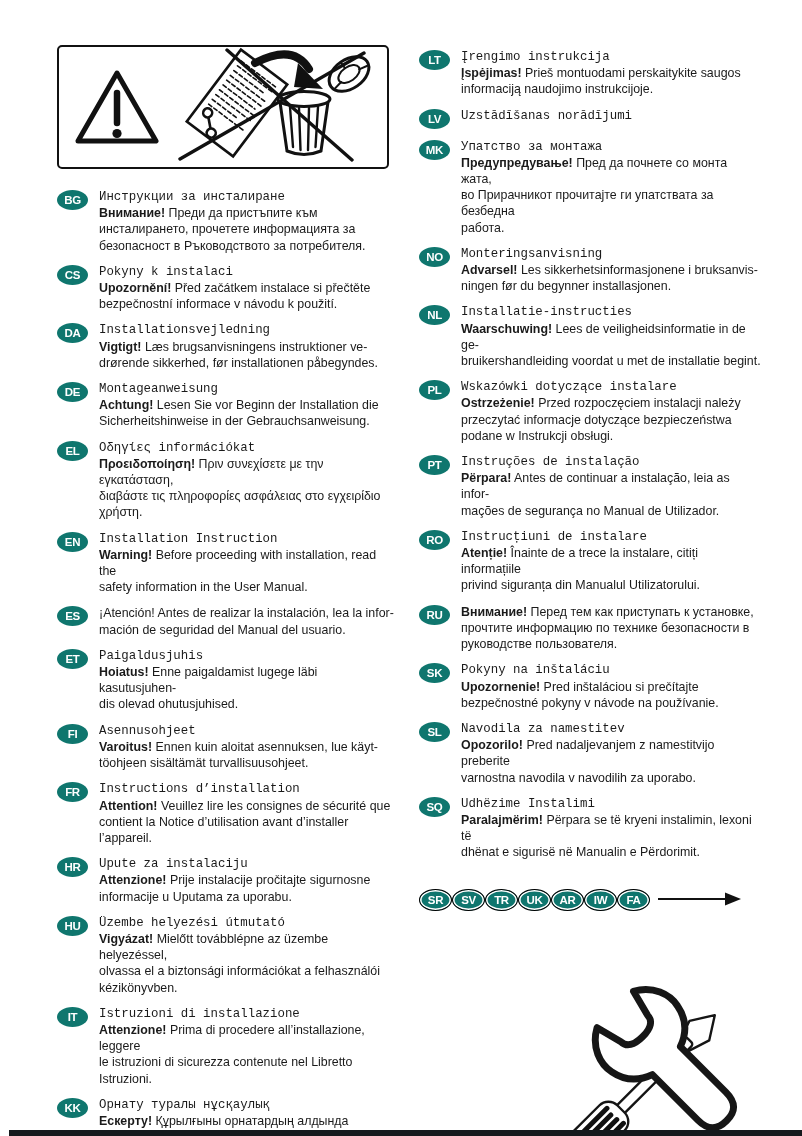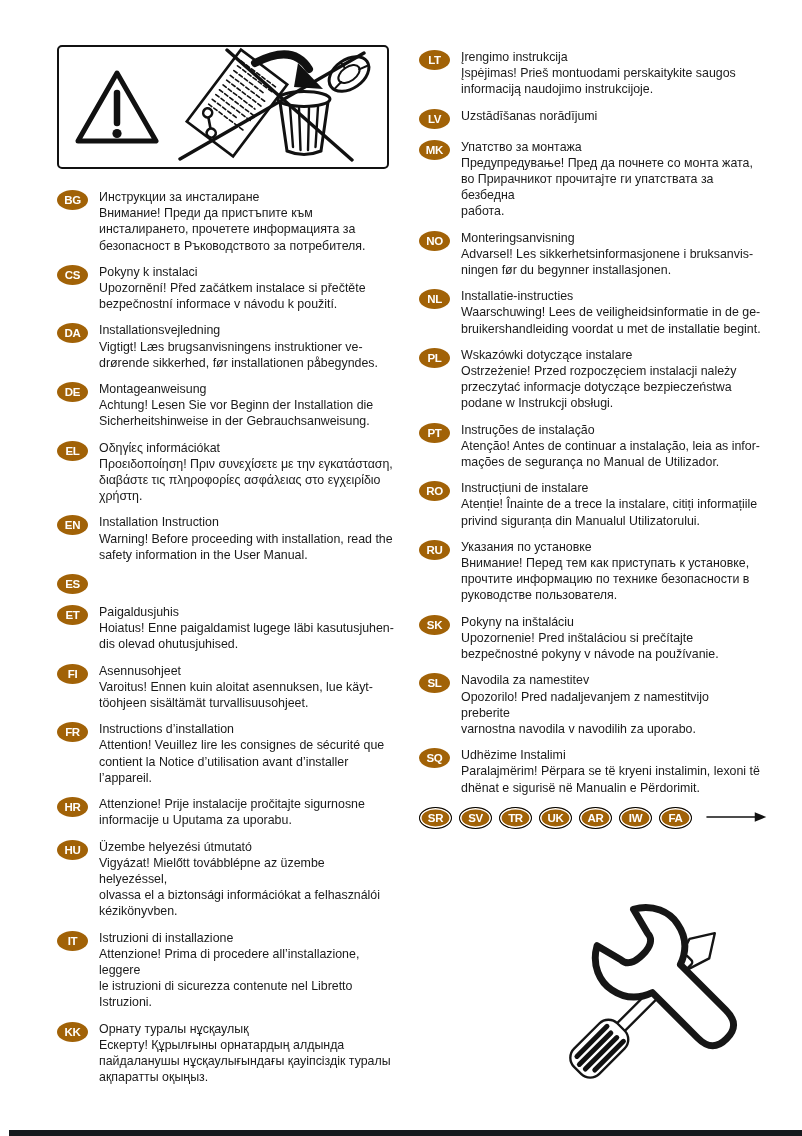--- a/index.html
+++ b/index.html
@@ -15,34 +15,34 @@
   .warning-box {
     box-sizing:border-box; width:332px; height:124px;
     border:2.5px solid #111; border-radius:5px; background:#fff;
     margin-bottom:20px;
   }
   .warning-box svg { display:block; }
 
   .entry { display:flex; gap:11px; margin-bottom:10px; }
   .badge {
     flex:0 0 auto; width:31px; height:20px; margin-top:1px;
-    background:#a16207; color:#fff; border-radius:50%;
+    background:#0f766e; color:#fff; border-radius:50%;
     display:flex; align-items:center; justify-content:center;
     font-size:11.5px; font-weight:bold; letter-spacing:-0.3px;
   }
   .badge.ring {
     box-sizing:border-box; width:33px; height:22px;
     border:1.5px solid #000; box-shadow:inset 0 0 0 1.6px #fff;
   }
   .etext { font-size:12.4px; line-height:16.2px; width:300px; }
-  .etitle { white-space:pre-line; }
+  .etitle { white-space:pre-line;font-family:Liberation Mono, monospace; }
   .ebody  { white-space:pre-line; }
-  .ebody b { font-weight:normal; }
-
-  .badge-row { display:flex; align-items:center; gap:7px; margin-top:10px; }
+  .ebody b { font-weight:bold; }
+
+  .badge-row { display:flex; align-items:center; margin-top:27px; }
   .badge-row .arrow { margin-left:6px; }
 
   .tools { display:block; margin:64px 12px 0 auto; }
 
   .page-edge-bar {
     position:absolute; left:9px; right:0; bottom:0; height:6px;
     background:#16191d;
   }
 </style>
 </head>
@@ -158,20 +158,22 @@
     <span class="badge">EN</span>
     <div class="etext">
         <div class="etitle">Installation Instruction</div>
       <div class="ebody"><b>Warning!</b><span> Before proceeding with installation, read the
 safety information in the User Manual.</span></div>
       </div>
   </div>
   <div class="entry">
     <span class="badge">ES</span>
     <div class="etext">
+      <div class="ebody"><b></b><span>¡Atención! Antes de realizar la instalación, lea la infor-
+mación de seguridad del Manual del usuario.</span></div>
       </div>
   </div>
   <div class="entry">
     <span class="badge">ET</span>
     <div class="etext">
         <div class="etitle">Paigaldusjuhis</div>
       <div class="ebody"><b>Hoiatus!</b><span> Enne paigaldamist lugege läbi kasutusjuhen-
 dis olevad ohutusjuhised.</span></div>
       </div>
   </div>
@@ -187,20 +189,21 @@
     <span class="badge">FR</span>
     <div class="etext">
         <div class="etitle">Instructions d’installation</div>
       <div class="ebody"><b>Attention!</b><span> Veuillez lire les consignes de sécurité que
 contient la Notice d’utilisation avant d’installer l’appareil.</span></div>
       </div>
   </div>
   <div class="entry">
     <span class="badge">HR</span>
     <div class="etext">
+        <div class="etitle">Upute za instalaciju</div>
       <div class="ebody"><b>Attenzione!</b><span> Prije instalacije pročitajte sigurnosne
 informacije u Uputama za uporabu.</span></div>
       </div>
   </div>
   <div class="entry">
     <span class="badge">HU</span>
     <div class="etext">
         <div class="etitle">Üzembe helyezési útmutató</div>
       <div class="ebody"><b>Vigyázat!</b><span> Mielőtt továbblépne az üzembe helyezéssel,
 olvassa el a biztonsági információkat  a felhasználói
@@ -273,36 +276,35 @@
         <div class="etitle">Wskazówki dotyczące instalare</div>
       <div class="ebody"><b>Ostrzeżenie!</b><span> Przed rozpoczęciem instalacji należy
 przeczytać informacje dotyczące bezpieczeństwa
 podane w Instrukcji obsługi.</span></div>
       </div>
   </div>
   <div class="entry">
     <span class="badge">PT</span>
     <div class="etext">
         <div class="etitle">Instruções de instalação</div>
-      <div class="ebody"><b>Atenção!</b><span> Antes de continuar a instalação, leia as infor-
+      <div class="ebody"><b>Përpara!</b><span> Antes de continuar a instalação, leia as infor-
 mações de segurança no Manual de Utilizador.</span></div>
       </div>
   </div>
   <div class="entry">
     <span class="badge">RO</span>
     <div class="etext">
         <div class="etitle">Instrucțiuni de instalare</div>
       <div class="ebody"><b>Atenție!</b><span> Înainte de a trece la instalare, citiți informațiile
 privind siguranța din Manualul Utilizatorului.</span></div>
       </div>
   </div>
   <div class="entry">
     <span class="badge">RU</span>
     <div class="etext">
-        <div class="etitle">Указания по установке</div>
       <div class="ebody"><b>Внимание!</b><span> Перед тем как приступать к установке,
 прочтите информацию по технике безопасности в
 руководстве пользователя.</span></div>
       </div>
   </div>
   <div class="entry">
     <span class="badge">SK</span>
     <div class="etext">
         <div class="etitle">Pokyny na inštaláciu</div>
       <div class="ebody"><b>Upozornenie!</b><span> Pred inštaláciou si prečítajte

